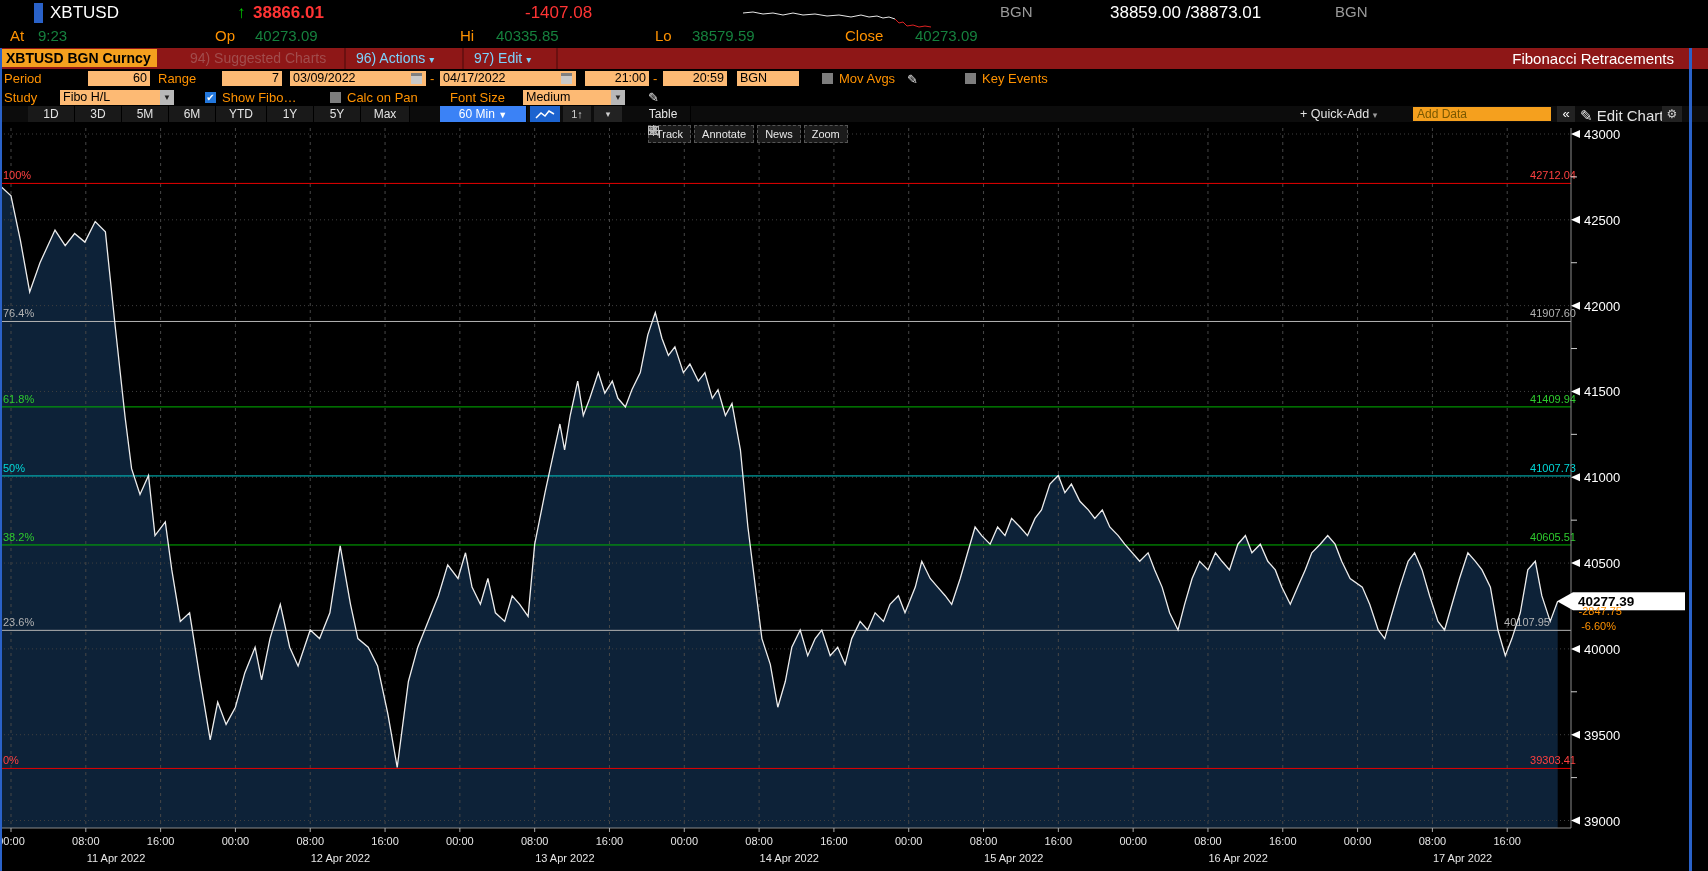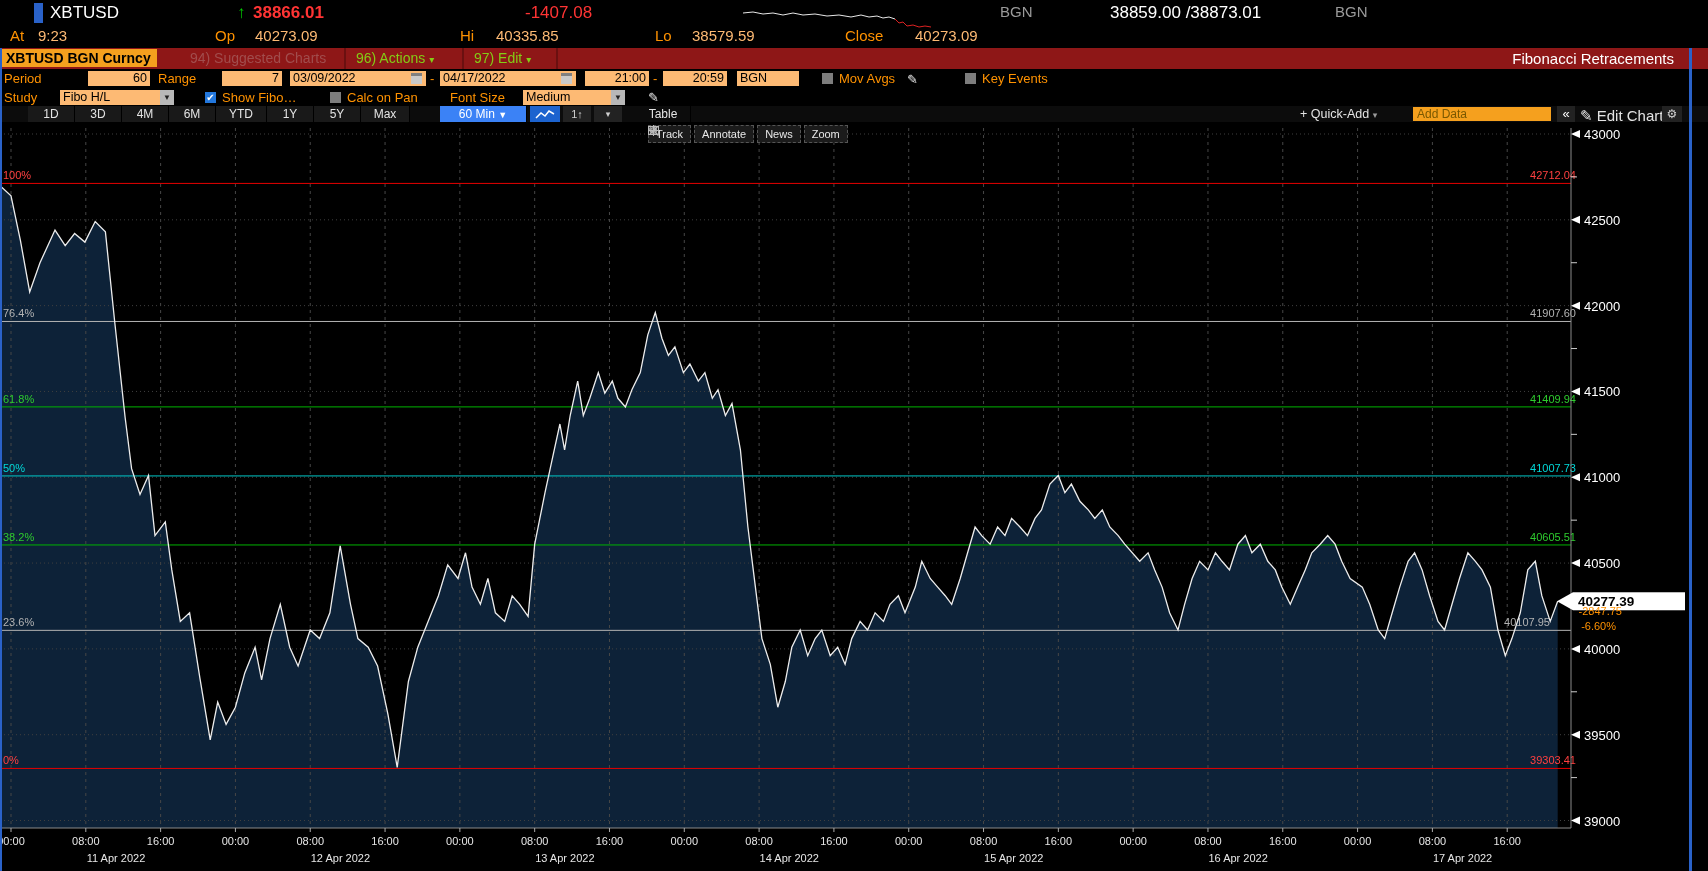--- a/index.html
+++ b/index.html
@@ -6,26 +6,26 @@
   body{width:1708px;height:871px;overflow:hidden;position:relative;
        font-family:"Liberation Sans",sans-serif;-webkit-font-smoothing:none;}
   .abs{position:absolute;white-space:nowrap;}
   
   #hdr{position:absolute;top:0;left:0;width:1708px;height:48px;background:#000;}
   .h1{font-size:17px;color:#fff;}
   .h2{font-size:15px;}
   .amber{color:#ff9200;}
   .red{color:#ff3434;font-weight:bold;}
   .grey{color:#9a9a9a;}
-  .white{color:#fdba74;}
+  .white{color:#15803d;}
   
   #titlebar{position:absolute;top:48px;left:0;width:1708px;height:21px;background:#8e1717;}
   #titlebar .sec{position:absolute;left:2px;top:1px;height:17px;padding:1px 6px 0 4px;
       background:#f5a01e;color:#000;font-size:14px;font-weight:bold;}
-  .tb-item{position:absolute;top:2px;font-size:14px;color:#84cc16;}
+  .tb-item{position:absolute;top:2px;font-size:14px;color:#7dd3fc;}
   .tb-muted{color:#a14d4d;}
   .tb-sep{position:absolute;top:0;width:2px;height:21px;background:#6b1010;}
   #fib-title{position:absolute;top:2px;right:34px;font-size:15px;color:#fff;margin-left:8px;}
   
   .setrow{position:absolute;left:0;width:1708px;background:#000;padding-left:24px;}
   .olbl{position:absolute;top:2px;font-size:13px;color:#ff9200;}
   .ofield{position:absolute;top:2px;height:15px;background:#fdba74;color:#000;
           font-size:12.5px;line-height:15px;padding:0 3px;box-sizing:border-box;}
   .right{text-align:right;}
   .cal{position:absolute;top:4px;width:11px;height:11px;background:#c9c9c9;
@@ -124,21 +124,21 @@
   <span class="olbl" style="left:347px;">Calc on Pan</span>
   <span class="olbl" style="left:450px;">Font Size</span>
   <span class="ofield" style="left:523px;width:88px;text-align:left;">Medium</span>
   <span class="ddarrow" style="left:611px;">▼</span>
   <span class="pencil" style="left:648px;top:2px;">✎</span>
 </div>
 
 <div id="tabsrow">
   <span class="tab" style="left:28px;width:46px;">1D</span>
   <span class="tab" style="left:75px;width:46px;">3D</span>
-  <span class="tab" style="left:122px;width:46px;">4M</span>
+  <span class="tab" style="left:122px;width:46px;">5M</span>
   <span class="tab" style="left:169px;width:46px;">6M</span>
   <span class="tab" style="left:216px;width:50px;">YTD</span>
   <span class="tab" style="left:267px;width:46px;">1Y</span>
   <span class="tab" style="left:314px;width:46px;">5Y</span>
   <span class="tab" style="left:361px;width:48px;">Max</span>
   <span class="tab blue" style="left:440px;width:86px;"><span>60 Min</span> <span style="font-size:9px;">▼</span></span>
   <span class="ticon" style="left:530px;width:30px;background:#1c63cf;">
     <svg width="20" height="12" viewBox="0 0 20 12" style="vertical-align:middle;">
         <polyline points="1,9 6,4 10,7 14,2 19,5" fill="none" stroke="#fff" stroke-width="1.5"></polyline>
       </svg>

